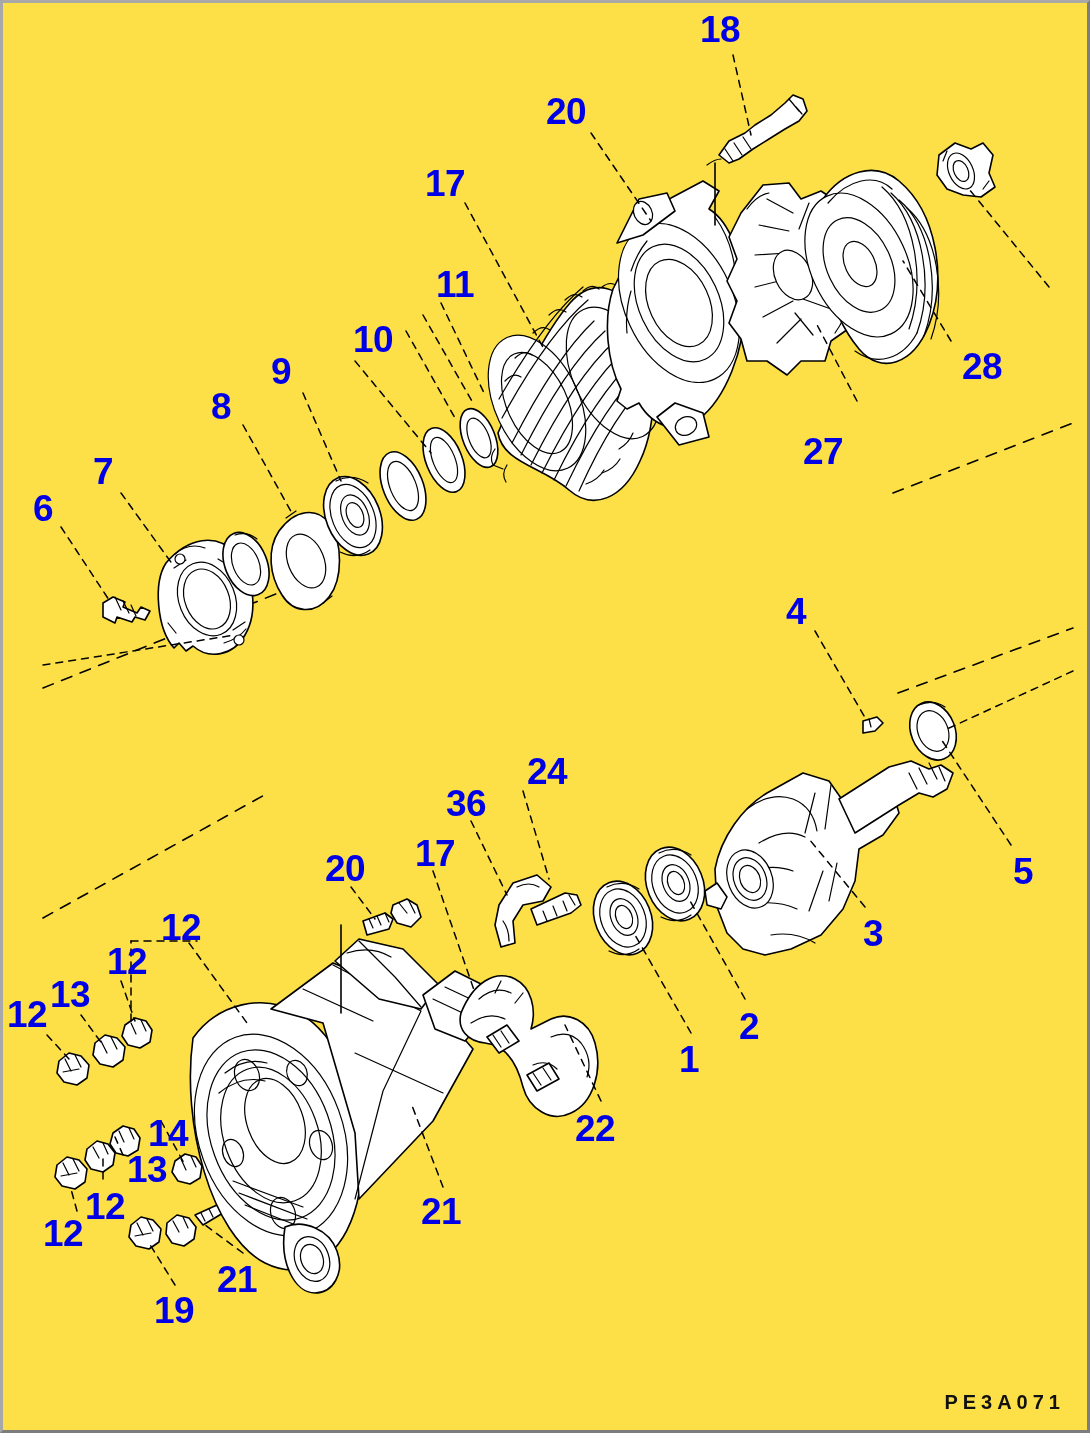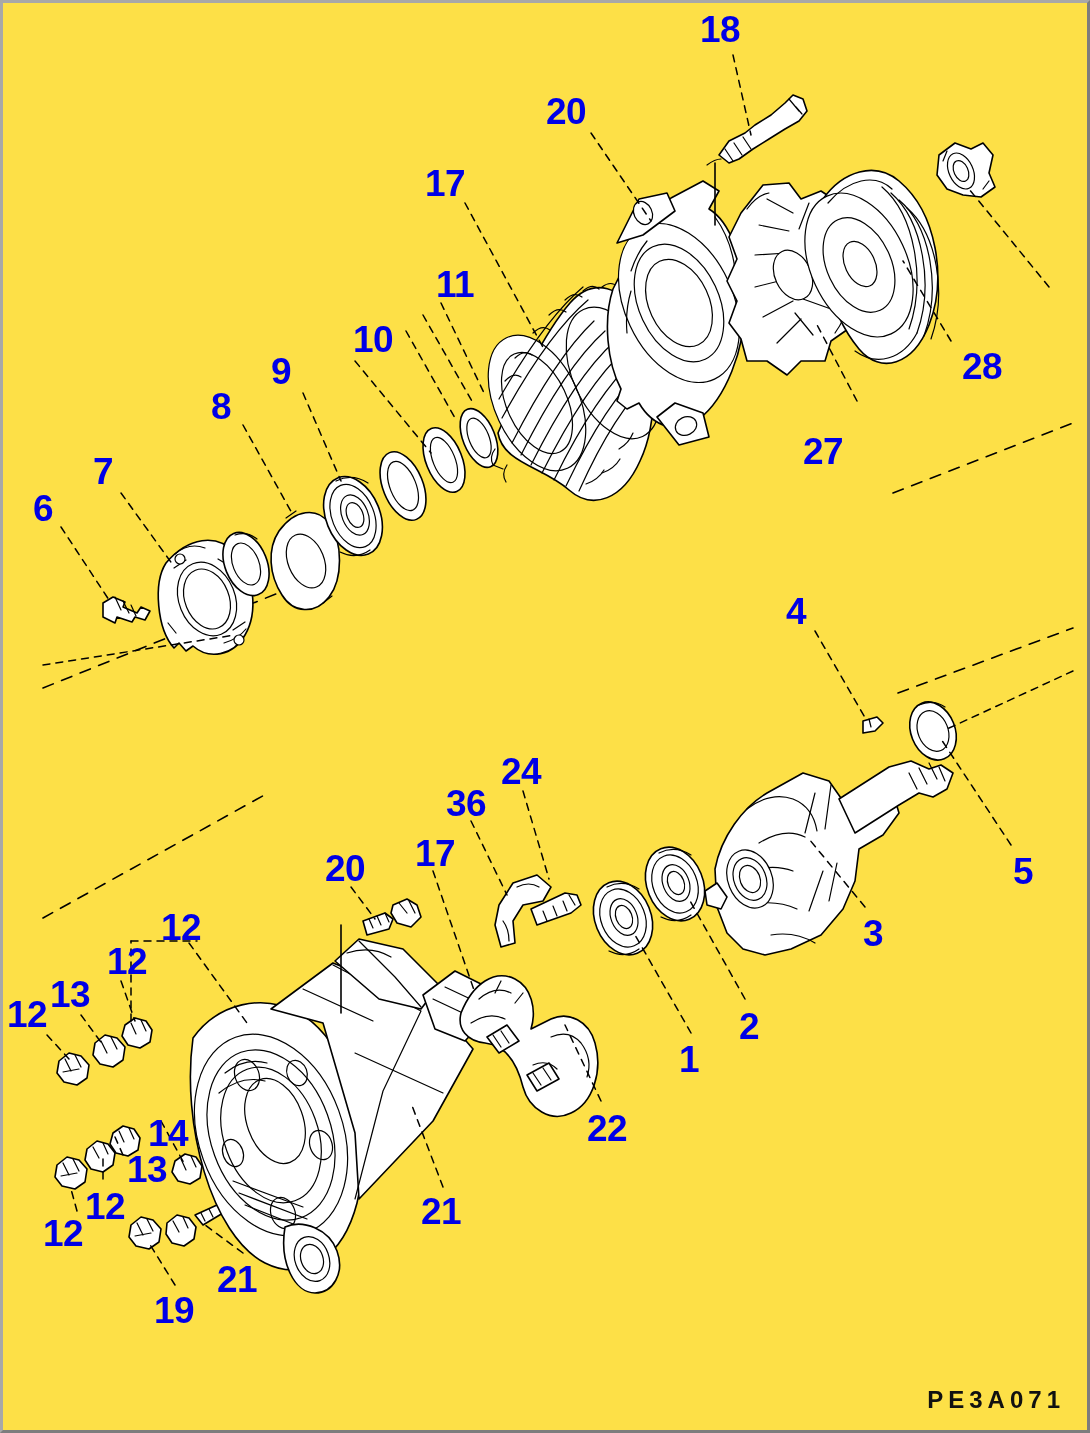--- a/index.html
+++ b/index.html
@@ -26,21 +26,21 @@
     letter-spacing:-0.5px;
     white-space:nowrap;
     user-select:none;
   }
   #partcode{
     position:absolute;
     right:22px;bottom:16px;
     color:#111111;
     font-family:"Liberation Sans",sans-serif;
     font-weight:bold;
-    font-size:24px;
+    font-size:20px;
     letter-spacing:5px;
     white-space:nowrap;
   }
 </style>
 </head>
 <body>
 
 <div id="page">
 
   <svg id="art" viewBox="0 0 1090 1433" xmlns="http://www.w3.org/2000/svg">
@@ -471,25 +471,25 @@
   <div class="lbl" style="left:1040px;top:288px;margin-left:47px;">29</div>
   <div class="lbl" style="left:943px;top:345px;margin-left:16px;">28</div>
   <div class="lbl" style="left:800px;top:405px;margin-top:25px;">27</div>
 
   <div class="lbl" style="left:783px;top:590px;">4</div>
   <div class="lbl" style="left:1010px;top:850px;">5</div>
   <div class="lbl" style="left:860px;top:912px;">3</div>
   <div class="lbl" style="left:736px;top:1005px;">2</div>
   <div class="lbl" style="left:676px;top:1038px;">1</div>
 
-  <div class="lbl" style="left:498px;top:750px;">24</div>
+  <div class="lbl" style="left:524px;top:750px;">24</div>
   <div class="lbl" style="left:443px;top:782px;">36</div>
   <div class="lbl" style="left:412px;top:832px;">17</div>
   <div class="lbl" style="left:322px;top:847px;">20</div>
-  <div class="lbl" style="left:572px;top:1107px;margin-left:12px;">22</div>
+  <div class="lbl" style="left:572px;top:1107px;">22</div>
   <div class="lbl" style="left:418px;top:1190px;">21</div>
 
   <div class="lbl" style="left:158px;top:906px;">12</div>
   <div class="lbl" style="left:104px;top:940px;">12</div>
   <div class="lbl" style="left:47px;top:973px;">13</div>
   <div class="lbl" style="left:4px;top:993px;">12</div>
   <div class="lbl" style="left:134px;top:1112px;margin-left:11px;">14</div>
   <div class="lbl" style="left:124px;top:1148px;">13</div>
   <div class="lbl" style="left:82px;top:1185px;">12</div>
   <div class="lbl" style="left:40px;top:1212px;">12</div>

